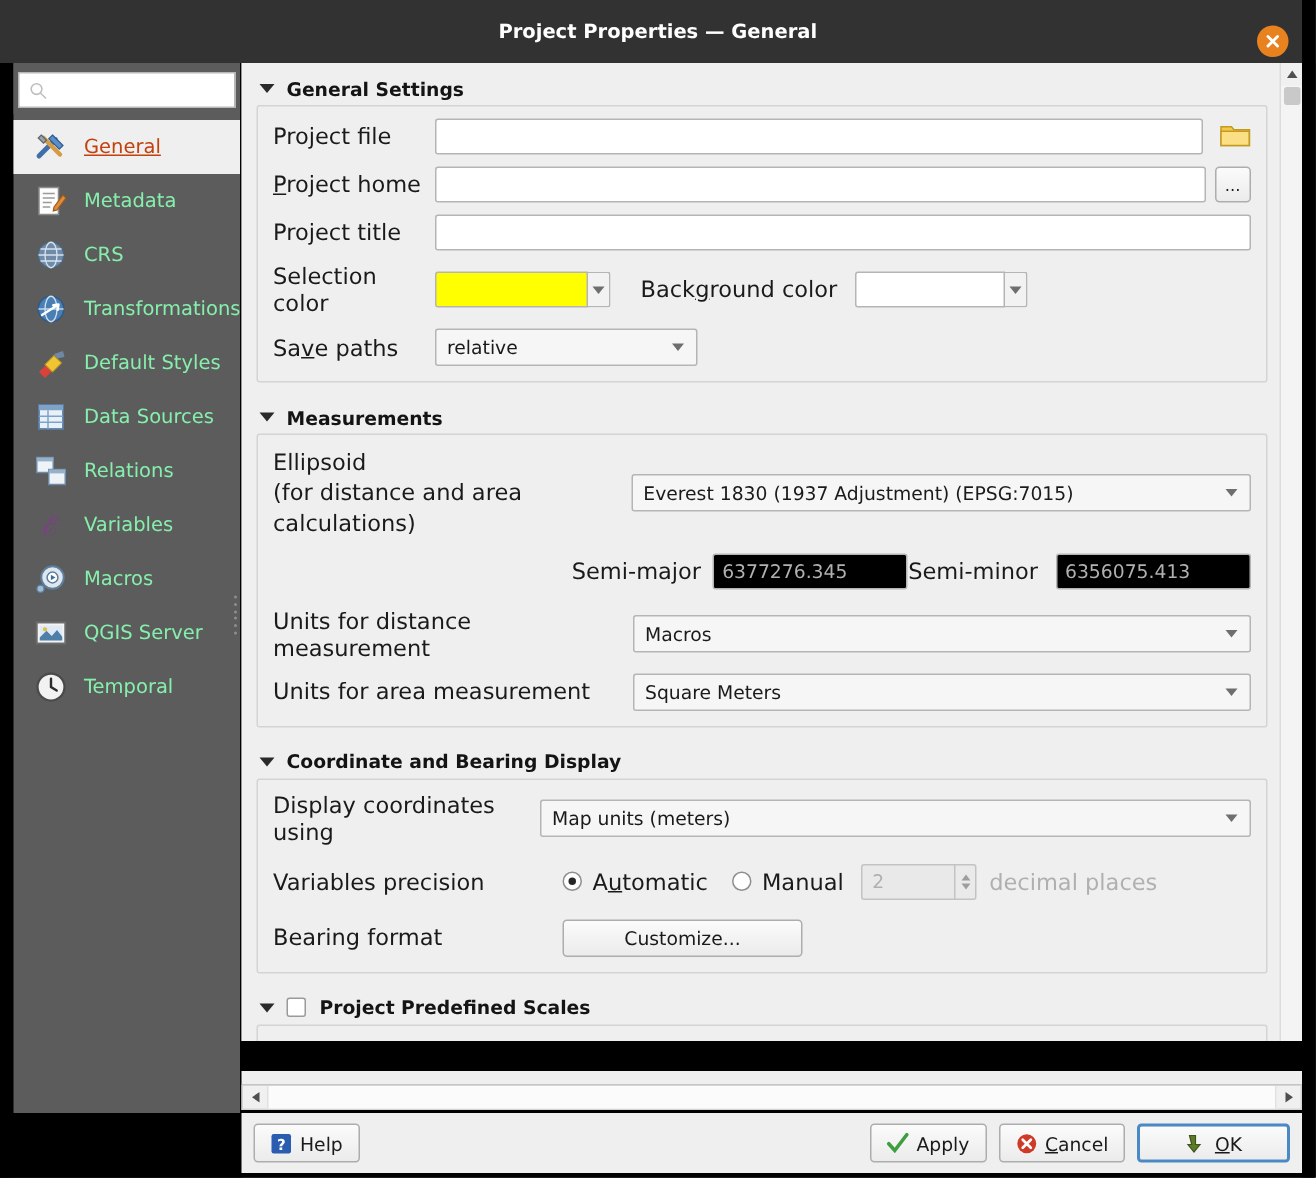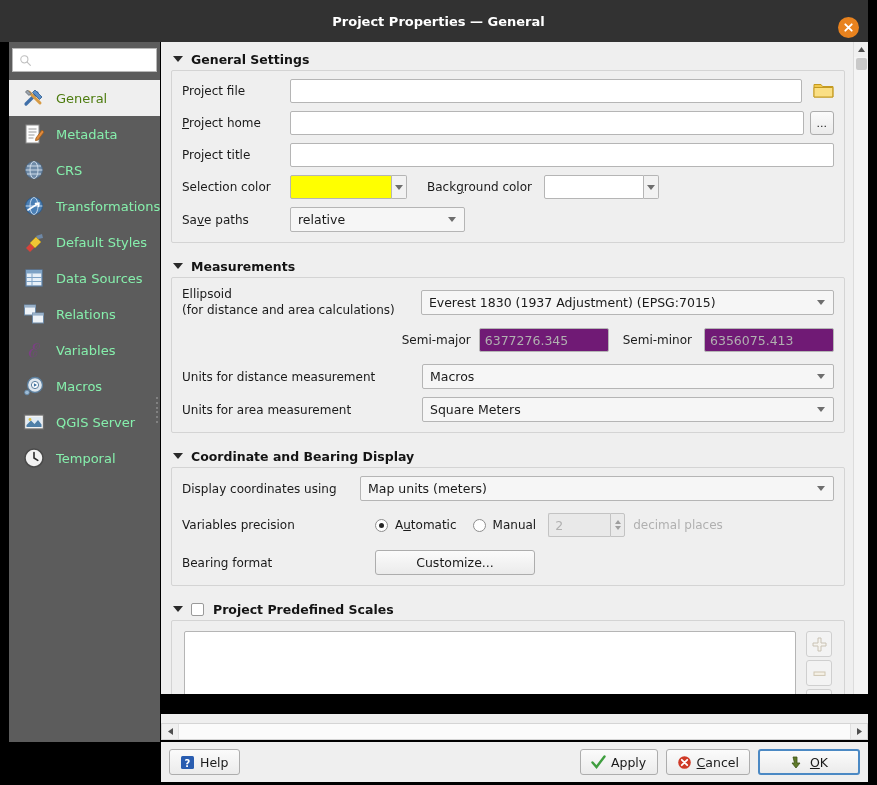--- a/index.html
+++ b/index.html
@@ -71,21 +71,22 @@
   .nav-item {
     height: 36px;
     display: flex; align-items: center;
     padding-left: 13px;
     color: #86efac;
     font-size: 13px;
     cursor: pointer;
   }
   .nav-item.selected {
     background: #efefef;
-    color: #4d7c0f;
+    color: #c2410c;
+    text-decoration: underline;
   }
   .nav-icon {
     width: 24px; height: 24px;
     margin-right: 10px;
     flex: 0 0 auto;
     display: block;
   }
   .splitter-dots {
     position: absolute; right: 1px; top: 355px;
     width: 4px; height: 26px;
@@ -134,38 +135,38 @@
     margin-bottom: 12px;
   }
 
   .row {
     display: flex; align-items: center;
     margin-bottom: 8px;
     min-height: 24px;
   }
   .row:last-child { margin-bottom: 0; }
   .lbl {
-    font-size: 12px;
+    font-size: 15px;
     color: #1a1a1a;
     flex: 0 0 auto;
   }
   .lbl u { text-decoration: underline; }
 
   input.txt, .fake-input {
     height: 24px;
     background: #ffffff;
     border: 1px solid #b5b5b5;
     border-radius: 2px;
     font-family: inherit; font-size: 12.5px;
     padding: 0 5px;
     color: #1a1a1a;
     outline: none;
   }
   input.txt:disabled, .fake-input.disabled {
-    background: #701a75; color: #aaaaaa;
+    background: #000000; color: #aaaaaa;
   }
   input.txt::placeholder { color: #b0b0b0; }
 
   .combo {
     height: 25px;
     background: #f6f6f6;
     border: 1px solid #b5b5b5;
     border-radius: 2px;
     display: flex; align-items: center;
     padding: 0 4px 0 7px;
@@ -560,21 +561,21 @@
           <div class="combo" style="width:415px">
             <span class="cval">Everest 1830 (1937 Adjustment) (EPSG:7015)</span>
             <span class="caret"></span>
           </div>
         </div>
 
         <div class="row" style="margin-top:10px">
           <div style="width:240px"></div>
           <span class="lbl">Semi-major</span>
           <input class="txt" type="text" disabled="" style="width: 130px; margin-left: 8px;" placeholder="6377276.345">
-          <span class="lbl" style="margin-left:14px">Semi-minor</span>
+          <span class="lbl" style="">Semi-minor</span>
           <input class="txt" type="text" disabled="" style="width: 130px; margin-left: 12px;" placeholder="6356075.413">
         </div>
 
         <div class="row" style="margin-top:12px">
           <div class="lbl" style="width:240px">Units for distance measurement</div>
           <div class="combo" style="width:415px">
             <span class="cval">Macros</span>
             <span class="caret"></span>
           </div>
         </div>

